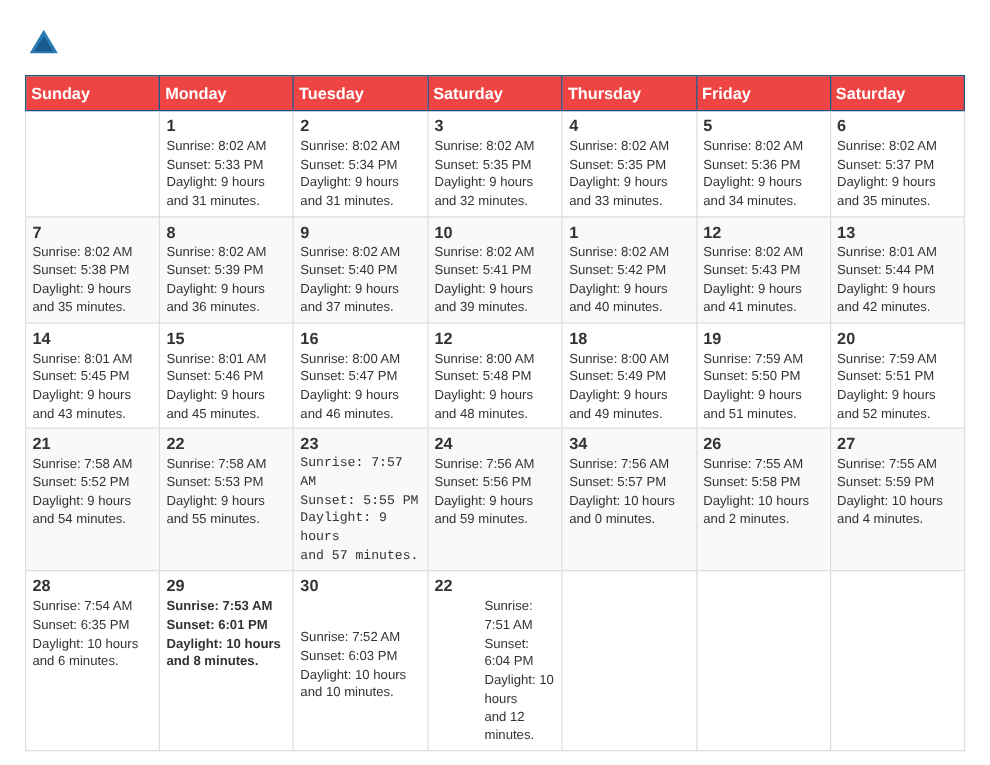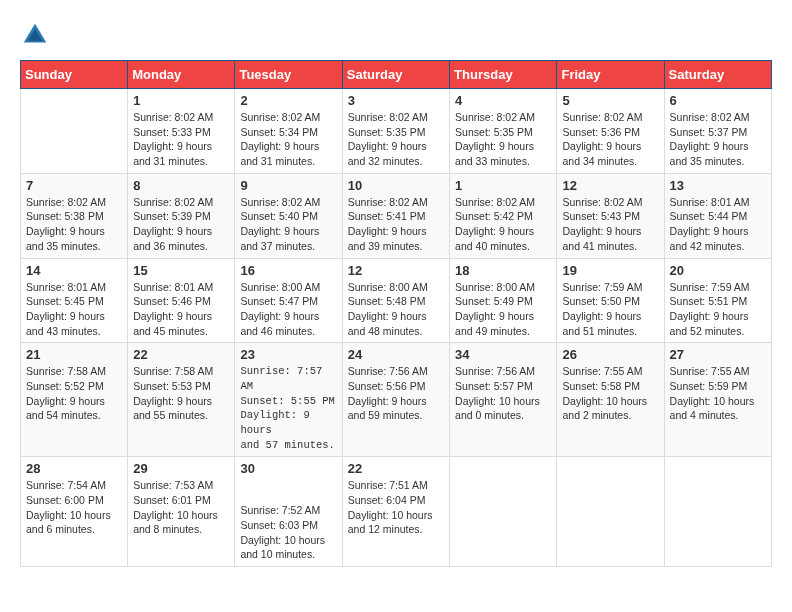--- a/index.html
+++ b/index.html
@@ -315,41 +315,41 @@
           <div class="day-info" style="white-space: pre-line;">Sunrise: 7:55 AM
 Sunset: 5:59 PM
 Daylight: 10 hours
 and 4 minutes.</div>
         </td>
       </tr>
       <tr>
         <td>
           <span class="day-number">28</span>
           <div class="day-info" style="white-space: pre-line;">Sunrise: 7:54 AM
-Sunset: 6:00 PM
+Sunset: 6:35 PM
 Daylight: 10 hours
 and 6 minutes.</div>
         </td>
         <td>
           <span class="day-number">29</span>
-          <div class="day-info" style="white-space: pre-line;">Sunrise: 7:53 AM
+          <div class="day-info" style="white-space: pre-line; font-weight: bold;">Sunrise: 7:53 AM
 Sunset: 6:01 PM
 Daylight: 10 hours
 and 8 minutes.</div>
         </td>
         <td>
           <span class="day-number">30</span>
           <div class="day-info" style="white-space: pre-line; margin-top: 27px;">Sunrise: 7:52 AM
 Sunset: 6:03 PM
 Daylight: 10 hours
 and 10 minutes.</div>
         </td>
         <td>
           <span class="day-number">22</span>
-          <div class="day-info" style="white-space: pre-line;">Sunrise: 7:51 AM
+          <div class="day-info" style="white-space: pre-line; margin-left: 40px;">Sunrise: 7:51 AM
 Sunset: 6:04 PM
 Daylight: 10 hours
 and 12 minutes.</div>
         </td>
         <td class="empty-cell"></td>
         <td class="empty-cell"></td>
         <td class="empty-cell"></td>
       </tr>
     </tbody>
 </table>

